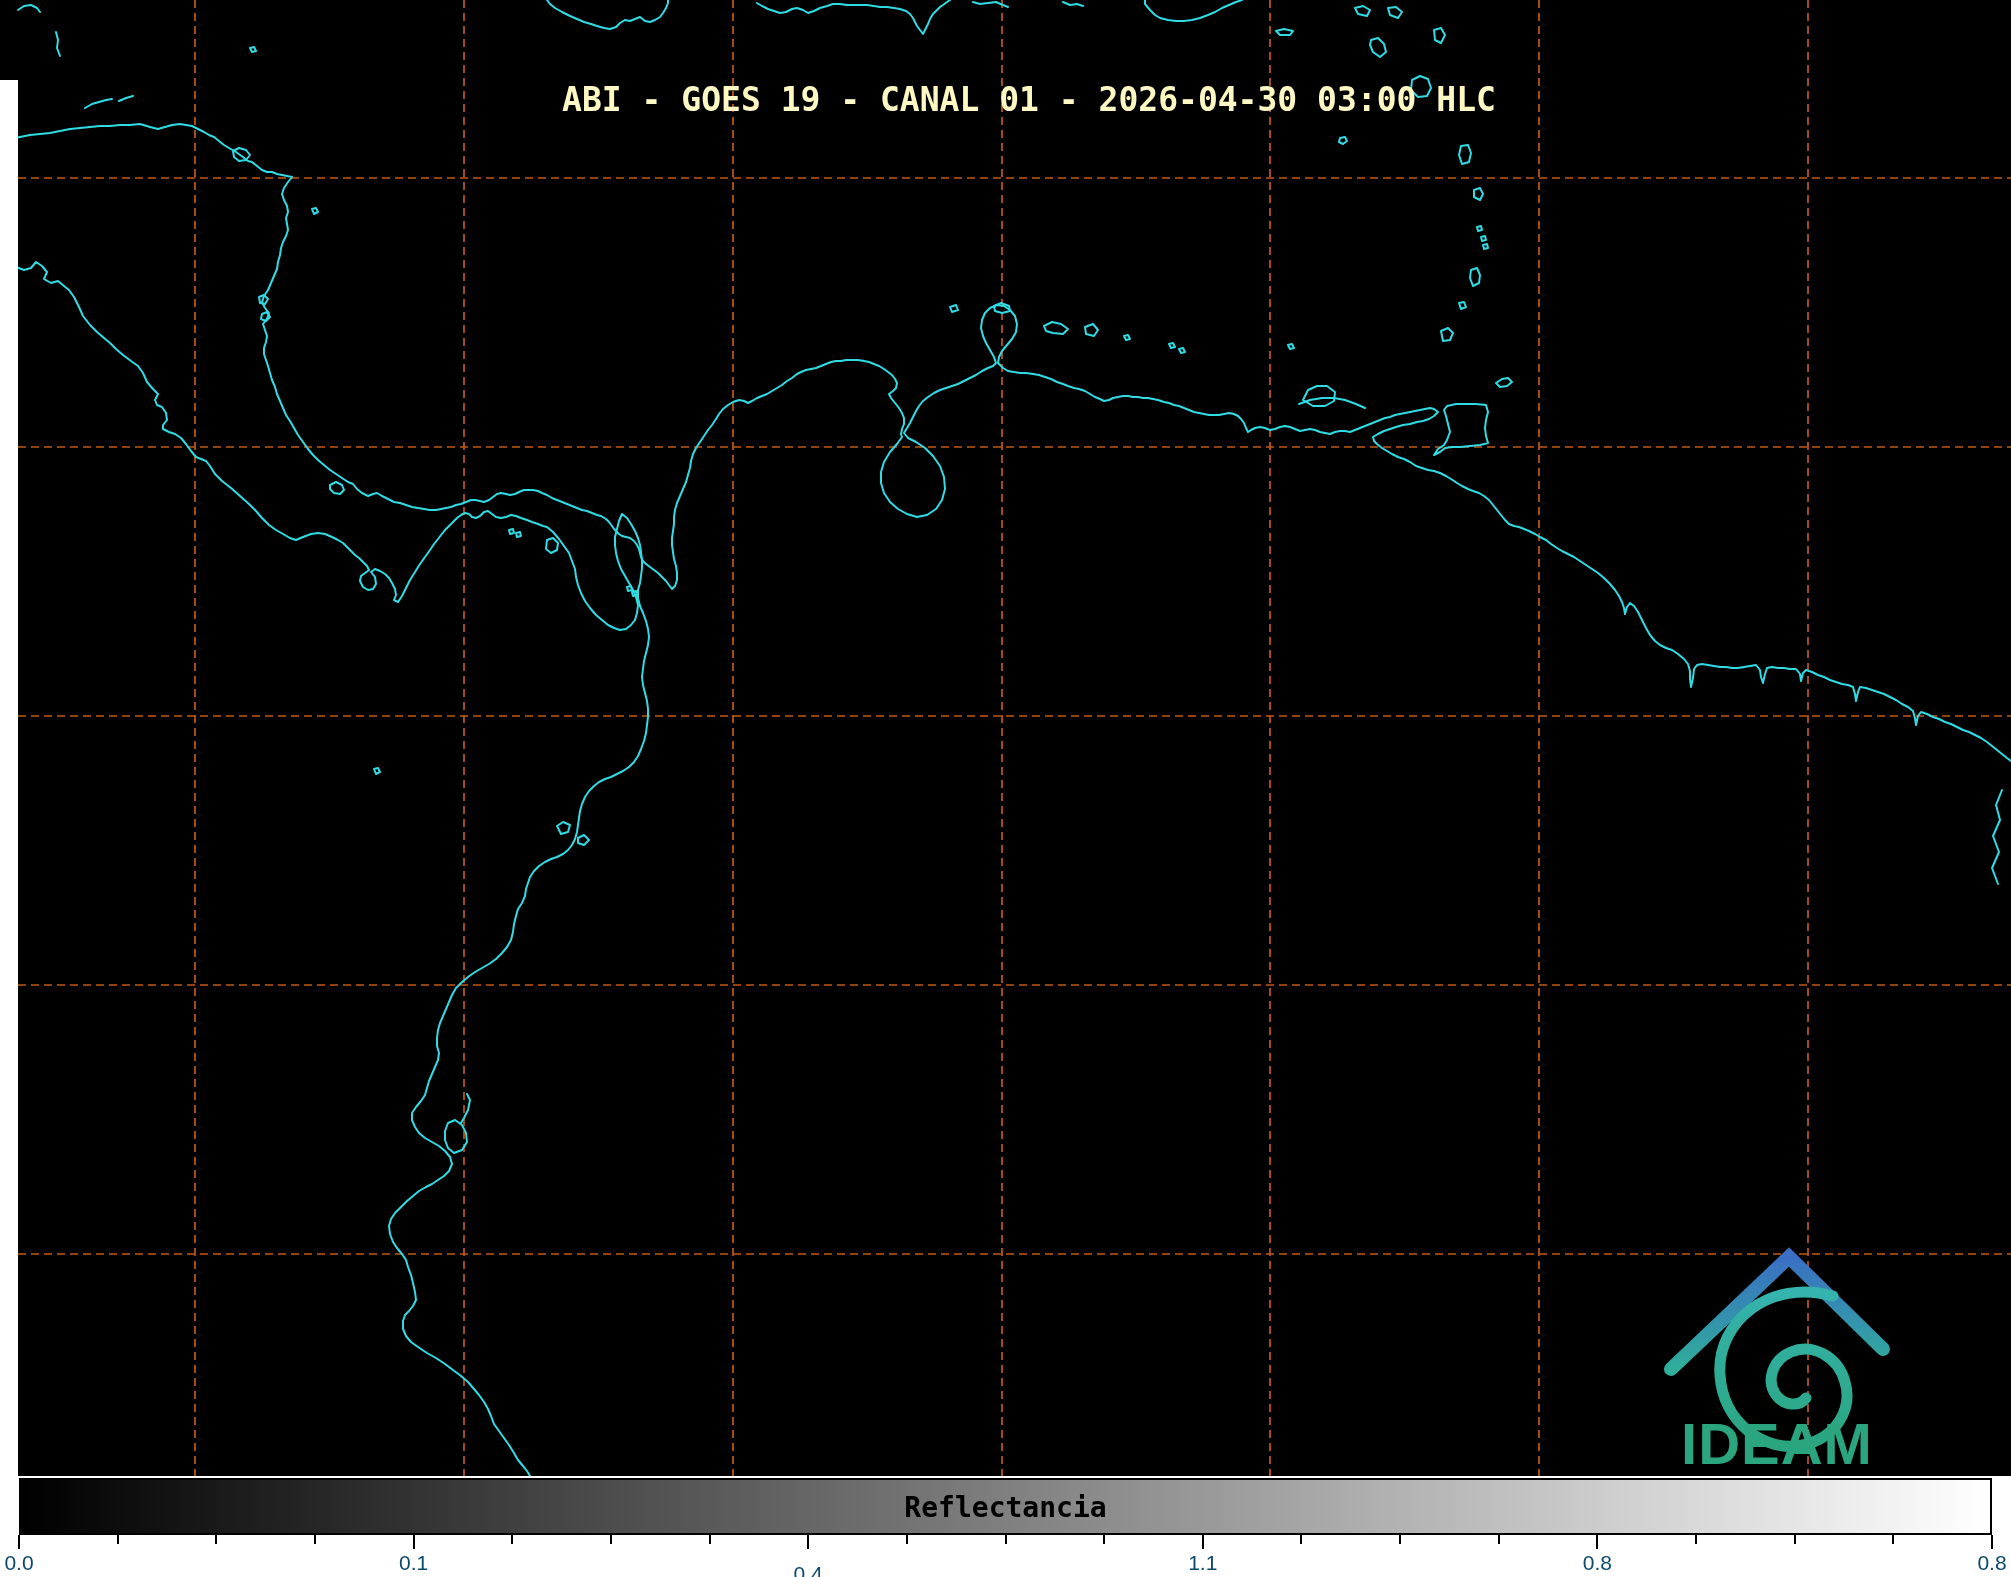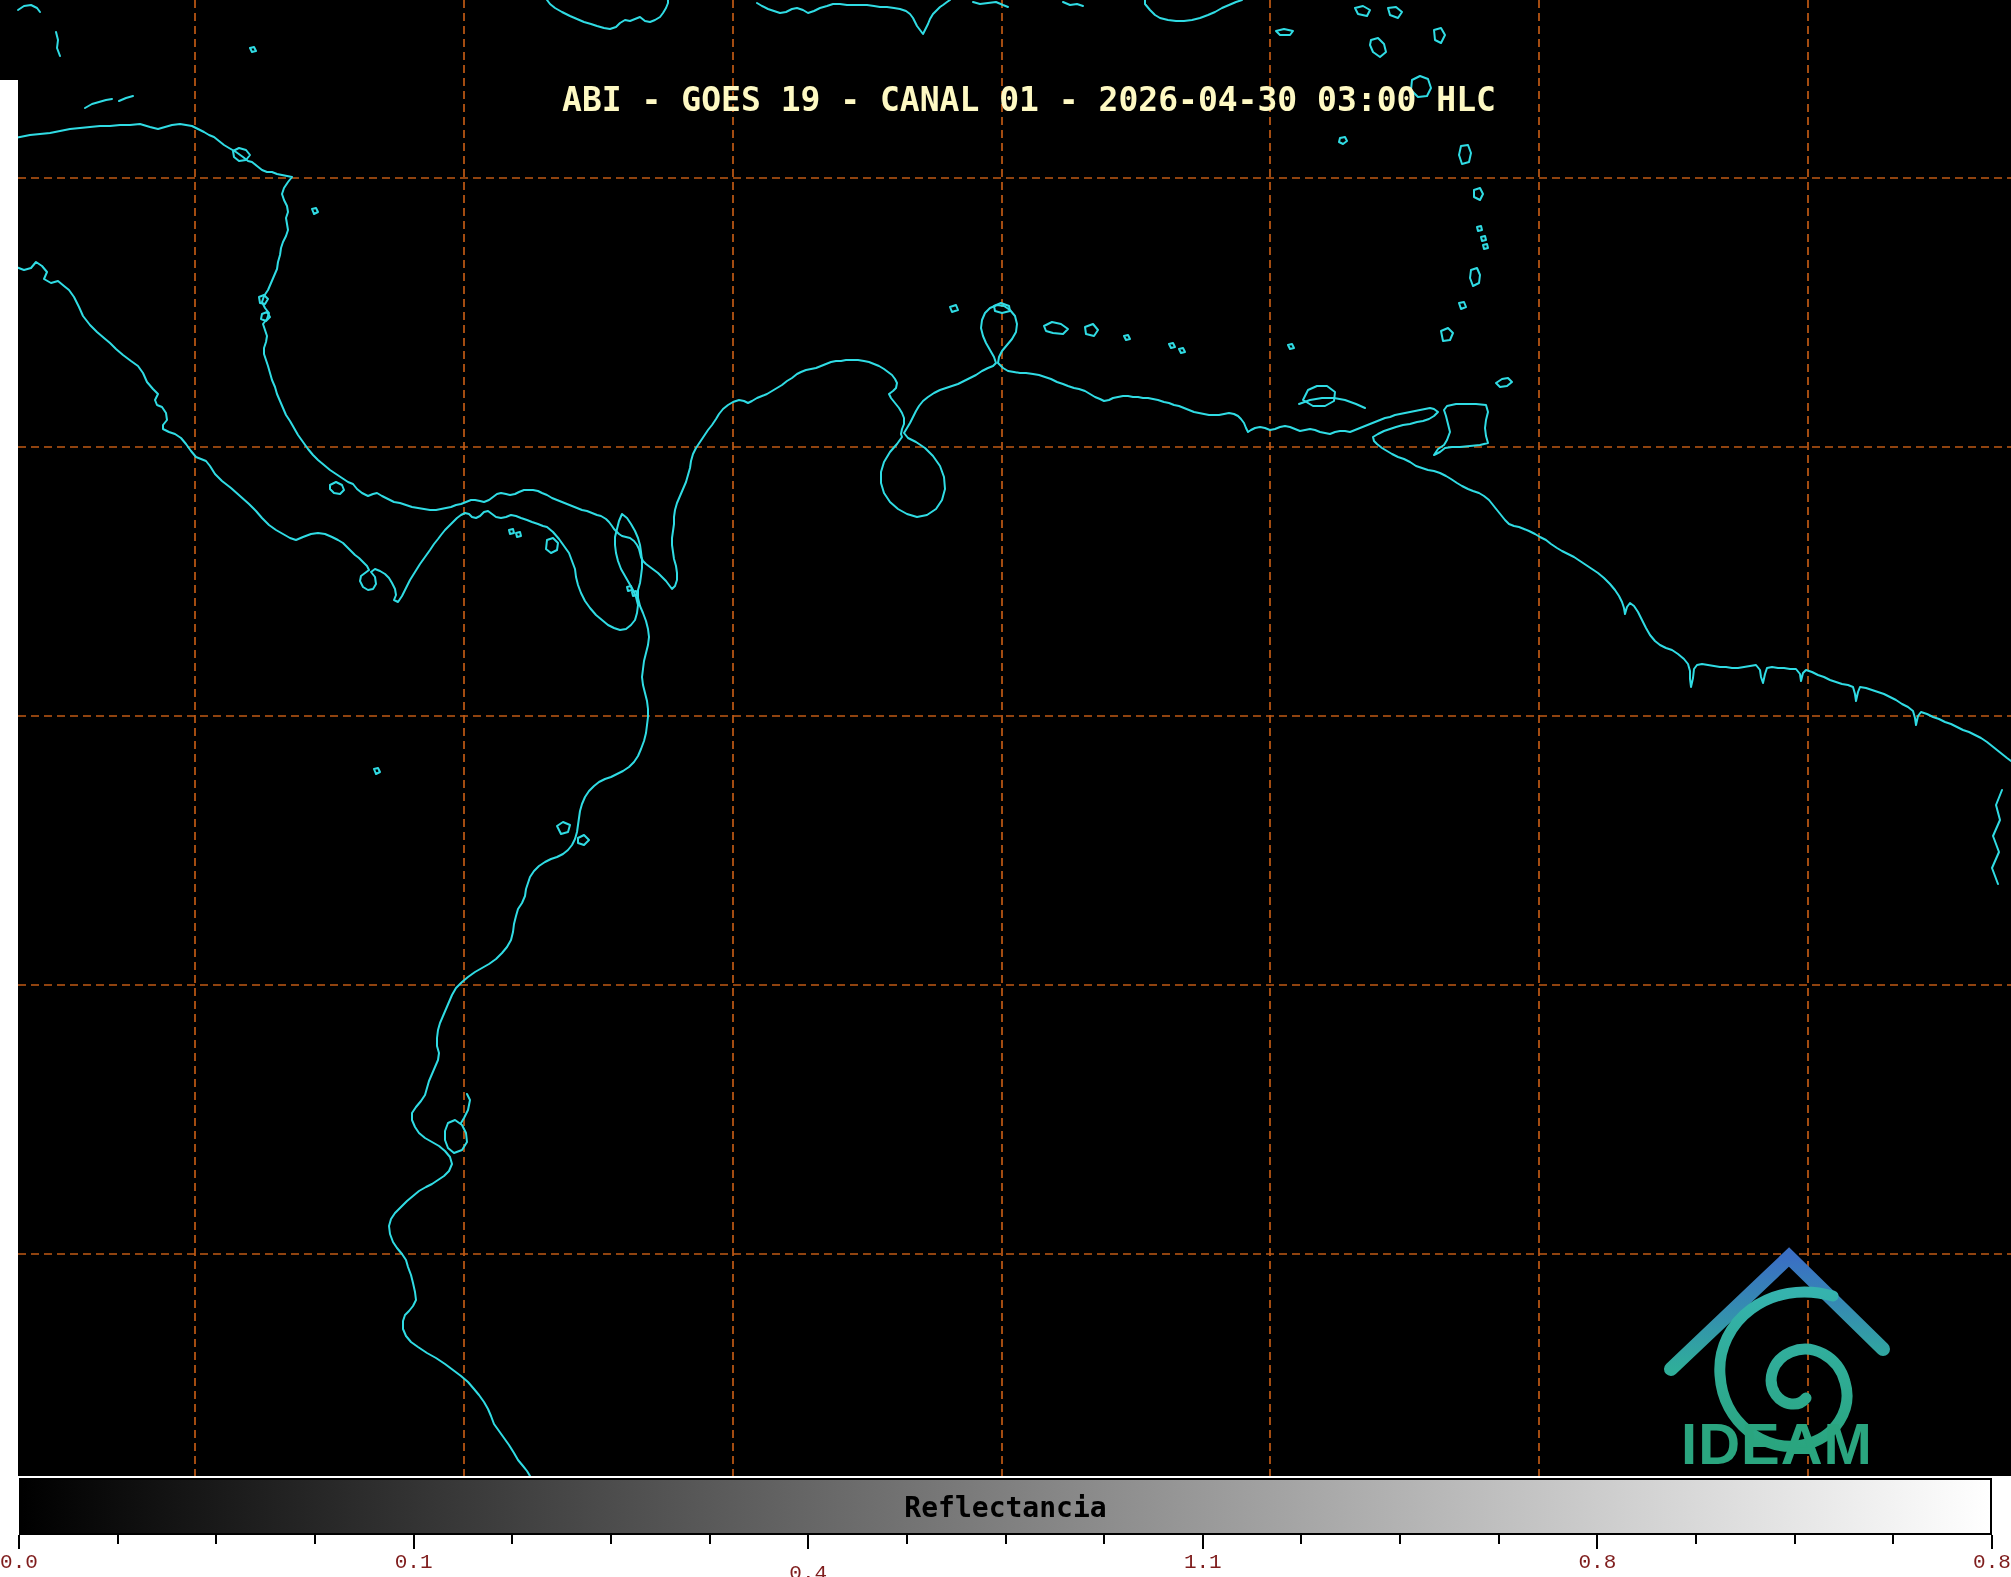--- a/index.html
+++ b/index.html
@@ -5,22 +5,22 @@
   html,body{margin:0;padding:0;}
   body{width:2011px;height:1577px;position:relative;background:#000;overflow:hidden;
        font-family:"DejaVu Sans Mono","Liberation Mono",monospace;}
   #map-svg{position:absolute;left:0;top:0;}
   .white-left-margin{position:absolute;background:#fff;}
   .bottom-panel{position:absolute;left:0;top:1476px;width:2011px;height:101px;background:#fff;padding-left:22px;}
   .colorbar{position:absolute;box-sizing:border-box;border:2px solid #000;}
   .cb-label{position:absolute;transform:translateX(-50%);font-weight:bold;font-size:28px;color:#000;
             font-family:"DejaVu Sans Mono",monospace;}
   .cb-tick{position:absolute;width:2px;background:#000;}
-  .cb-ticklabel{position:absolute;transform:translateX(-50%);font-size:21px;color:#7f1d1d;
-                font-family:Liberation Mono, monospace;white-space:nowrap;}
+  .cb-ticklabel{position:absolute;transform:translateX(-50%);font-size:21px;color:#0c4a6e;
+                font-family:Liberation Sans, sans-serif;white-space:nowrap;}
   .map-title{position:absolute;transform:translateX(-50%);color:#fff;font-size:33px;font-weight:bold;
              white-space:nowrap;letter-spacing:0px;font-family:"DejaVu Sans Mono",monospace;}
   .ideam-text{font-family:"Liberation Sans","DejaVu Sans",sans-serif;font-weight:bold;}
 </style>
 </head>
 <body>
 
 <svg id="map-svg" width="2011" height="1577" viewBox="0 0 2011 1577">
   <defs>
     <linearGradient id="roofGrad" x1="0" y1="0" x2="0" y2="1">

